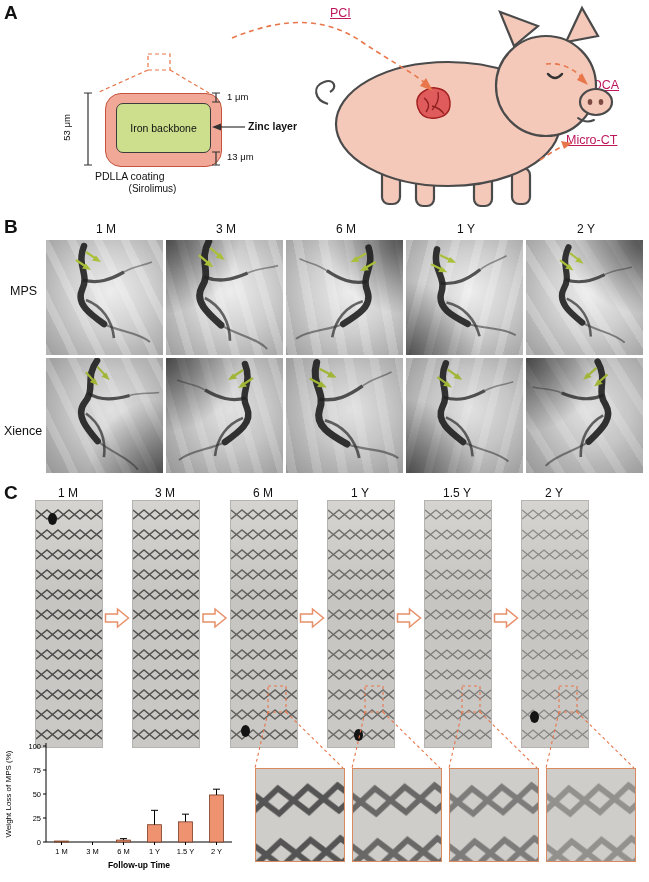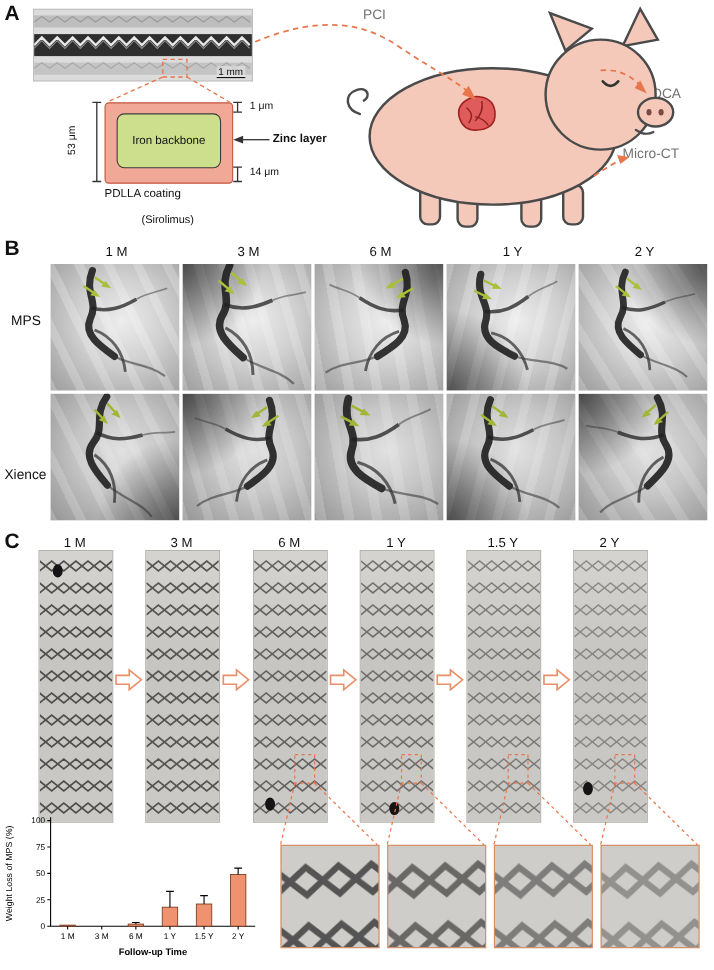--- a/index.html
+++ b/index.html
@@ -6,30 +6,30 @@
   .figure{position:relative;width:649px;height:882px;background:#fff;overflow:hidden;
           font-family:"Liberation Sans",sans-serif;color:#111;}
   .panel-letter{position:absolute;font-size:19px;font-weight:bold;}
   .thead{position:absolute;transform:translateX(-50%);font-size:12px;white-space:nowrap;}
   .rowlab{position:absolute;font-size:12.5px;}
 
   
   .stent-photo{position:absolute;left:30px;top:8px;width:198px;height:64px;background:#d9d9d9;border:1px solid #bfbfbf;}
   .stent-photo svg{position:absolute;inset:0;width:100%;height:100%;}
   .scalebar{position:absolute;right:6px;bottom:2px;font-size:9px;border-bottom:1.5px solid #111;padding:0 2px;background:rgba(230,230,230,.6);}
-  .schem-outer{position:absolute;left:95px;top:93px;width:115px;height:72px;background:#f2a896;border:1.5px solid #c4543e;border-radius:4px;}
+  .schem-outer{position:absolute;left:105px;top:93px;width:115px;height:72px;background:#f2a896;border:1.5px solid #c4543e;border-radius:16px;}
   .schem-inner{position:absolute;left:10px;top:9px;right:10px;bottom:13px;background:#cddf8d;border:1.5px solid #3c3c3c;border-radius:7px;
                display:flex;align-items:center;justify-content:center;font-size:10.5px;}
   .lbl-53{position:absolute;left:44px;top:122px;width:44px;text-align:center;font-size:9.5px;transform:rotate(-90deg);}
   .lbl-7{position:absolute;left:227px;top:91px;font-size:9.5px;}
   .lbl-13{position:absolute;left:227px;top:151px;font-size:9.5px;}
   .lbl-zinc{position:absolute;left:248px;top:120px;font-size:10.5px;white-space:nowrap;font-weight:bold;}
   .lbl-coat1{position:absolute;left:95px;top:170px;width:115px;text-align:left;font-size:10.5px;}
-  .lbl-coat2{position:absolute;left:95px;top:183px;width:115px;text-align:center;font-size:10px;margin-top:12px;}
-  .a-label{position:absolute;font-size:12.5px;color:#737373;white-space:nowrap;}
+  .lbl-coat2{position:absolute;left:95px;top:183px;width:115px;text-align:center;font-size:10px;}
+  .a-label{position:absolute;font-size:12.5px;color:#be185d;white-space:nowrap;text-decoration:underline;}
   .pig{position:absolute;left:298px;top:2px;width:340px;height:208px;}
 
   
   .angio-grid{position:absolute;left:46px;top:240px;display:grid;grid-template-columns:repeat(5,117px);grid-auto-rows:115px;gap:3px;}
   .angio{position:relative;overflow:hidden;background:radial-gradient(circle at 55% 45%,#ededed 0%,#cfcfcf 45%,#9c9c9c 100%);}
   .angio::before{content:'';position:absolute;inset:-20px;background:repeating-linear-gradient(64deg,rgba(255,255,255,.22) 0 8px,rgba(255,255,255,0) 8px 24px);}
   .c2::before{background:repeating-linear-gradient(74deg,rgba(255,255,255,.2) 0 8px,rgba(255,255,255,0) 8px 22px);}
   .c3::before{background:repeating-linear-gradient(80deg,rgba(255,255,255,.2) 0 9px,rgba(255,255,255,0) 9px 25px);}
   .c4::before{background:repeating-linear-gradient(104deg,rgba(255,255,255,.2) 0 8px,rgba(255,255,255,0) 8px 23px);}
   .c5::before{background:repeating-linear-gradient(58deg,rgba(255,255,255,.2) 0 9px,rgba(255,255,255,0) 9px 26px);}
@@ -83,40 +83,27 @@
           <polygon points="45,30 36,28.5 40,23.5" fill="#aabf3a"></polygon>
           <line x1="40" y1="12" x2="52" y2="20" stroke="#aabf3a" stroke-width="2.2"></line>
           <polygon points="55,22 46,20.5 50,15.5" fill="#aabf3a"></polygon>
         </g>
       </symbol>
     </defs>
   </svg>
 
   <div class="panel-letter" style="left:4px;top:2px">A</div>
 
-  <div class="stent-photo">
-    <svg viewBox="0 0 198 64">
-      <rect width="198" height="64" fill="#dcdcdc"></rect>
-      <rect y="5" width="198" height="11" fill="#bdbdbd"></rect>
-      <rect y="48" width="198" height="11" fill="#c4c4c4"></rect>
-      <path d="M0 11 l7 -5 l7 5 l7 -5 l7 5 l7 -5 l7 5 l7 -5 l7 5 l7 -5 l7 5 l7 -5 l7 5 l7 -5 l7 5 l7 -5 l7 5 l7 -5 l7 5 l7 -5 l7 5 l7 -5 l7 5 l7 -5 l7 5 l7 -5 l7 5 l7 -5 l7 5" stroke="#9a9a9a" stroke-width="1" fill="none"></path>
-      <path d="M0 53 l7 -5 l7 5 l7 -5 l7 5 l7 -5 l7 5 l7 -5 l7 5 l7 -5 l7 5 l7 -5 l7 5 l7 -5 l7 5 l7 -5 l7 5 l7 -5 l7 5 l7 -5 l7 5 l7 -5 l7 5 l7 -5 l7 5 l7 -5 l7 5 l7 -5 l7 5" stroke="#a8a8a8" stroke-width="1" fill="none"></path>
-      <rect y="22" width="198" height="20" fill="#2e2e2e"></rect>
-      <path d="M0 32 l7 -7 l7 7 l7 -7 l7 7 l7 -7 l7 7 l7 -7 l7 7 l7 -7 l7 7 l7 -7 l7 7 l7 -7 l7 7 l7 -7 l7 7 l7 -7 l7 7 l7 -7 l7 7 l7 -7 l7 7 l7 -7 l7 7 l7 -7 l7 7 l7 -7 l7 7" stroke="#e8e8e8" stroke-width="2" fill="none"></path>
-      <path d="M0 35 l7 -7 l7 7 l7 -7 l7 7 l7 -7 l7 7 l7 -7 l7 7 l7 -7 l7 7 l7 -7 l7 7 l7 -7 l7 7 l7 -7 l7 7 l7 -7 l7 7 l7 -7 l7 7 l7 -7 l7 7 l7 -7 l7 7 l7 -7 l7 7 l7 -7 l7 7" stroke="#8f8f8f" stroke-width="1" fill="none"></path>
-    </svg>
-    <span class="scalebar">1 mm</span>
-  </div>
 
   <div class="schem-outer">
     <div class="schem-inner">Iron backbone</div>
   </div>
   <div class="lbl-53">53 μm</div>
   <div class="lbl-7">1 μm</div>
-  <div class="lbl-13">14 μm</div>
+  <div class="lbl-13">13 μm</div>
   <div class="lbl-zinc">Zinc layer</div>
   <div class="lbl-coat1">PDLLA coating</div>
   <div class="lbl-coat2">(Sirolimus)</div>
 
   <div class="a-label" style="left:330px;top:6px">PCI</div>
   <div class="a-label" style="left:592px;top:78px">QCA</div>
   <div class="a-label" style="left:566px;top:133px">Micro-CT</div>
 
   <svg class="pig" viewBox="0 0 340 208">
     <g fill="#f4c9ba" stroke="#4a4a4a" stroke-width="2.2">

